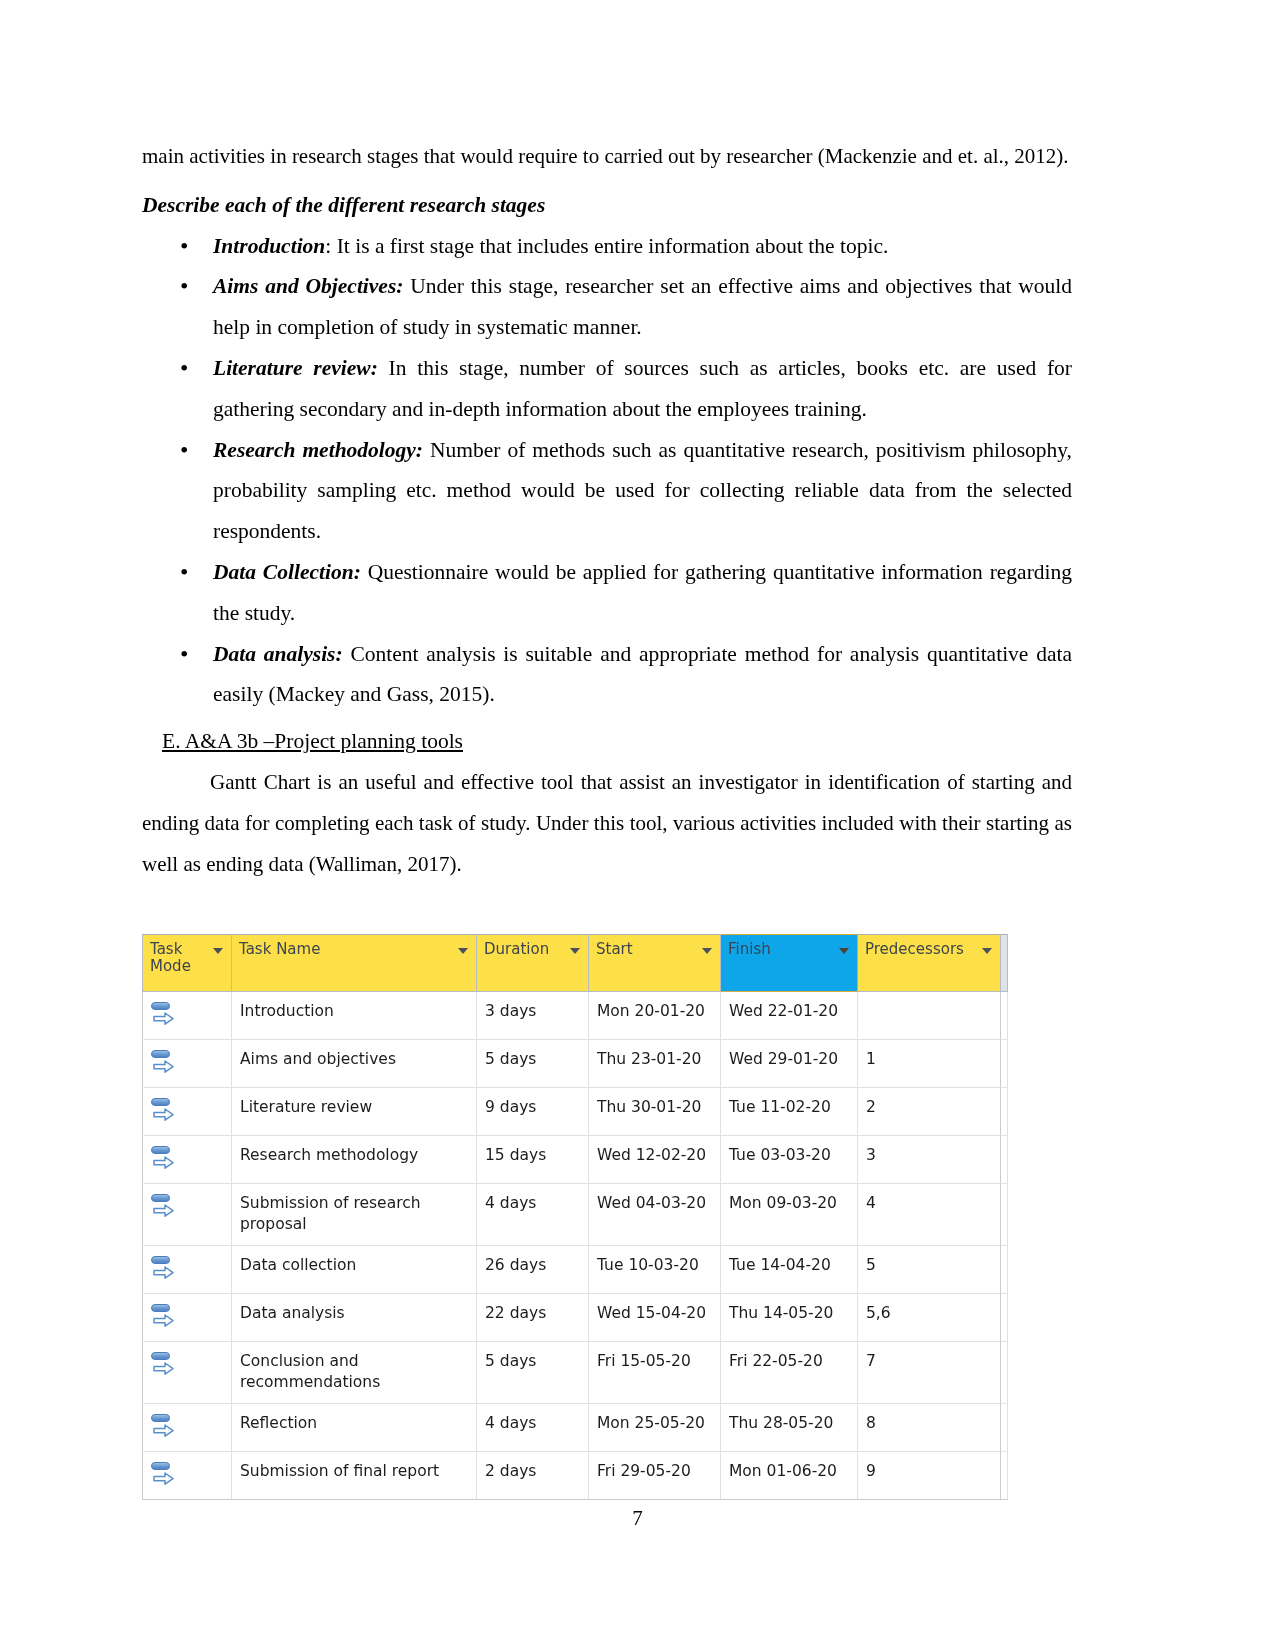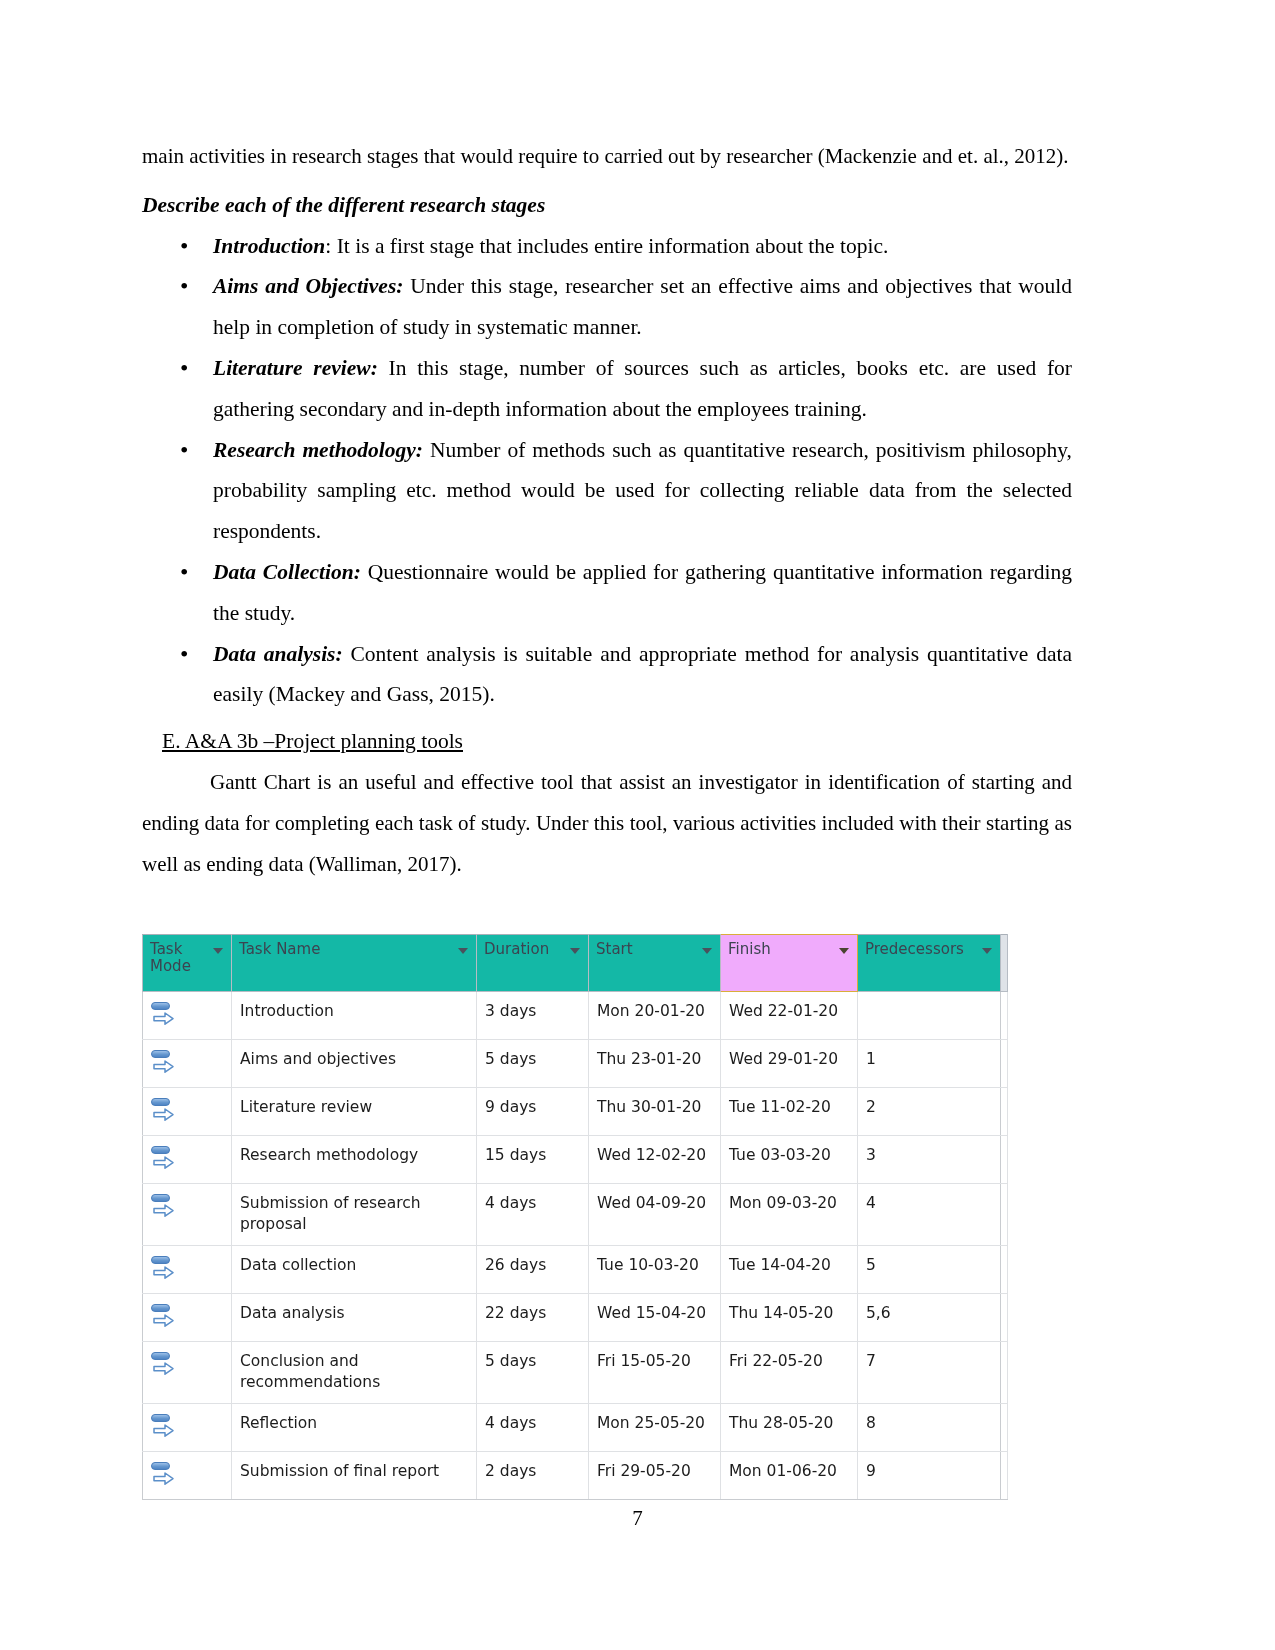--- a/index.html
+++ b/index.html
@@ -113,35 +113,35 @@
 
   table.project-table col.c-mode     { width: 89px; }
   table.project-table col.c-name     { width: 245px; }
   table.project-table col.c-duration { width: 112px; }
   table.project-table col.c-start    { width: 132px; }
   table.project-table col.c-finish   { width: 137px; }
   table.project-table col.c-pred     { width: 143px; }
   table.project-table col.c-extra    { width: 7px; }
 
   table.project-table thead th {
-    background: #14b8a6;
+    background: #fde047;
     border: 1px solid #b6bcc4;
     border-top: 1px solid #a9b0b8;
     padding: 6px 7px 14px 7px;
     vertical-align: top;
     text-align: left;
     font-weight: normal;
     color: #3c4450;
     height: 36px;
     position: relative;
     font-size: 15px;
     line-height: 17px;
   }
   table.project-table thead th.finish-col {
-    background: #f0abfc;
+    background: #0ea5e9;
     border: 1px solid #d9ae3a;
     color: #3c4450;
   }
   table.project-table thead th.extra-col {
     background: #dfe3e8;
     padding: 0;
   }
 
   .th-label { display: block; padding-right: 16px; }
 
@@ -358,21 +358,21 @@
             <td class="mode-cell">
               <span class="task-mode-icon">
                 <span class="bar"></span>
                 <svg width="22" height="16" viewBox="0 0 22 16" xmlns="http://www.w3.org/2000/svg">
                   <path d="M1 5.5 H12 V2 L20 7.6 L12 13.2 V9.8 H1 Z" fill="#ffffff" stroke="#5b8fc9" stroke-width="1.5" stroke-linejoin="round"></path>
                 </svg>
               </span>
             </td>
             <td class="name-cell">Submission of research proposal</td>
             <td>4 days</td>
-            <td>Wed 04-09-20</td>
+            <td>Wed 04-03-20</td>
             <td>Mon 09-03-20</td>
             <td class="pred-cell">4</td>
             <td class="extra-cell"></td>
           </tr>
           <tr>
             <td class="mode-cell">
               <span class="task-mode-icon">
                 <span class="bar"></span>
                 <svg width="22" height="16" viewBox="0 0 22 16" xmlns="http://www.w3.org/2000/svg">
                   <path d="M1 5.5 H12 V2 L20 7.6 L12 13.2 V9.8 H1 Z" fill="#ffffff" stroke="#5b8fc9" stroke-width="1.5" stroke-linejoin="round"></path>

